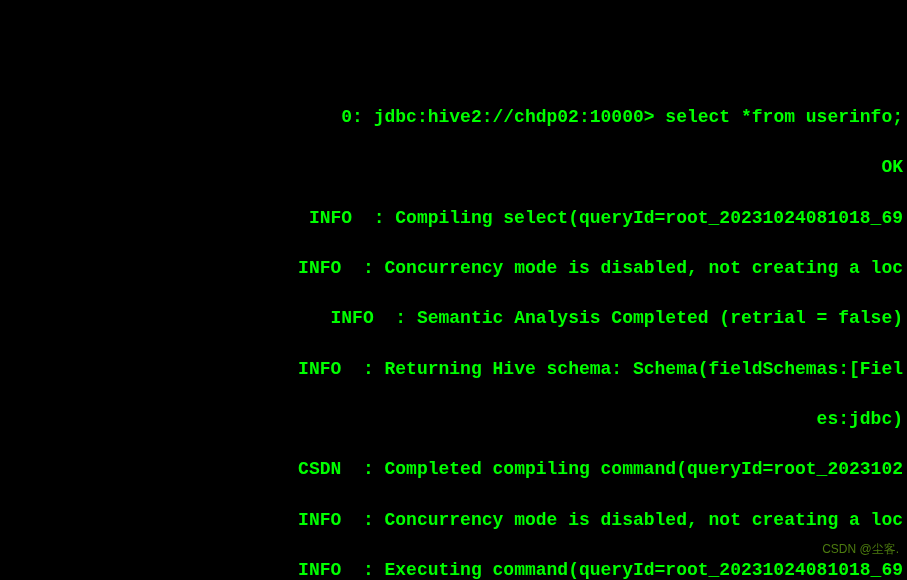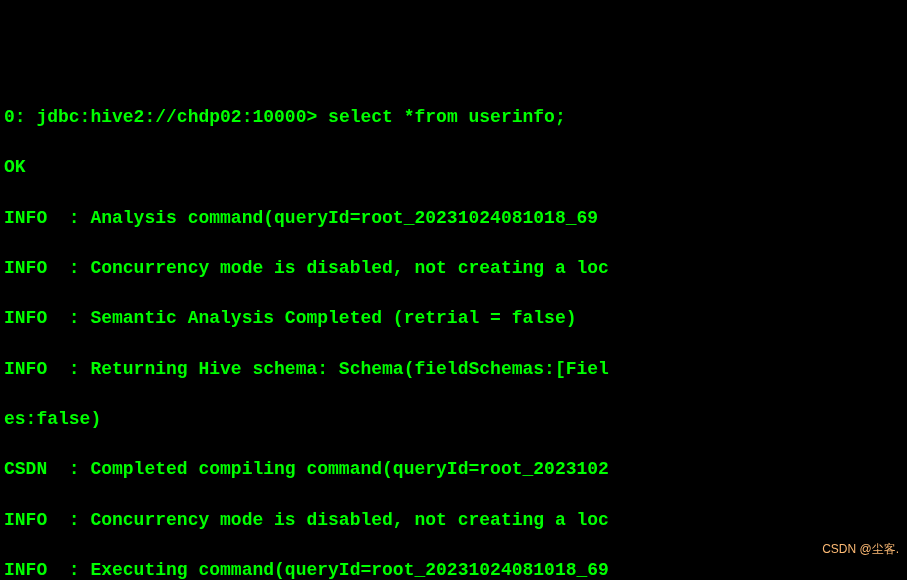--- a/index.html
+++ b/index.html
@@ -1,18 +1,19 @@
 <!DOCTYPE html>
 <html><head>
   <meta charset="utf-8">
   <style>
     * {
       margin: 0;
       padding: 0;
       box-sizing: border-box;
+      text-align: right;
     }
     body {
       background: #000;
       color: #00ff00;
       font-family: 'Consolas', 'Monaco', 'Courier New', monospace;
       font-size: 18px;
       font-weight: bold;
       line-height: 1.4;
       padding: 4px;
       width: 907px;
@@ -21,38 +22,38 @@
       position: relative;
       white-space: pre;
     }
     .term-line {
       white-space: pre;
     }
     .watermark {
       position: absolute;
       bottom: 22px;
       right: 8px;
-      color: #fdba74;
+      color: #4d7c0f;
       font-size: 12px;
       font-weight: normal;
       font-family: sans-serif;
     }
   </style>
 </head>
 <body>
 
 
 
 <div class="term-line"><span>0: jdbc:hive2://chdp02:10000&gt;</span> <span>select *from userinfo;</span></div>
 <div class="term-line">OK</div>
-<div class="term-line">INFO  : Analysis command(queryId=root_20231024081018_69</div>
+<div class="term-line">INFO  : Compiling select(queryId=root_20231024081018_69</div>
 <div class="term-line">INFO  : Concurrency mode is disabled, not creating a loc</div>
 <div class="term-line">INFO  : Semantic Analysis Completed (retrial = false)</div>
 <div class="term-line">INFO  : Returning Hive schema: Schema(fieldSchemas:[Fiel</div>
-<div class="term-line">es:false)</div>
+<div class="term-line">es:jdbc)</div>
 <div class="term-line">CSDN  : Completed compiling command(queryId=root_2023102</div>
 <div class="term-line">INFO  : Concurrency mode is disabled, not creating a loc</div>
 <div class="term-line">INFO  : Executing command(queryId=root_20231024081018_69</div>
 
 
 
 
 
 
 

